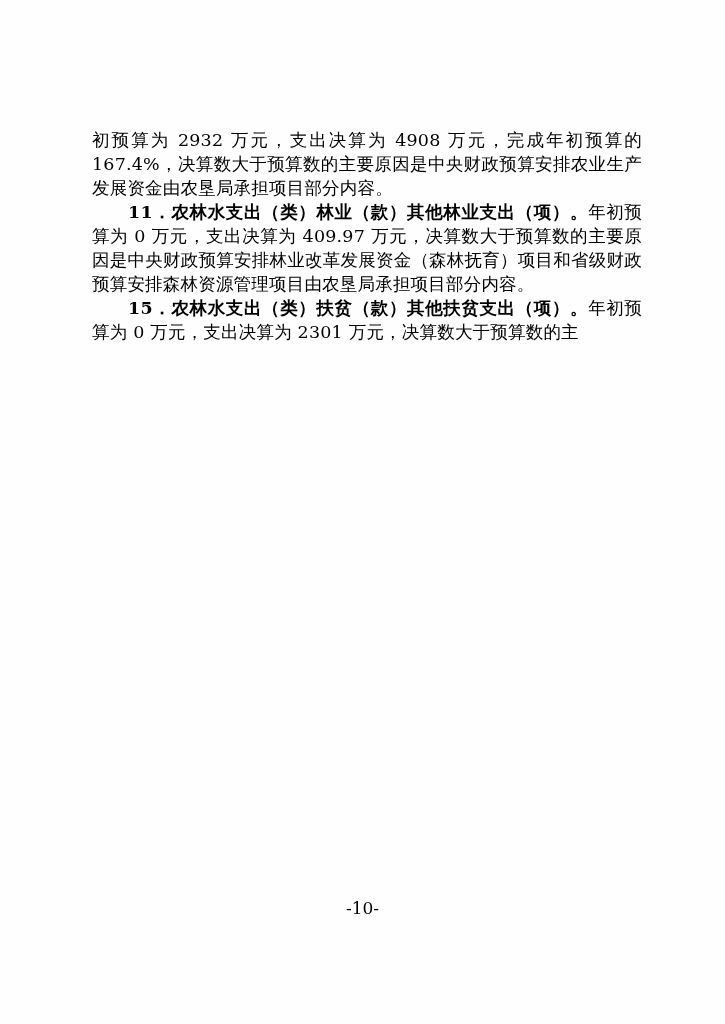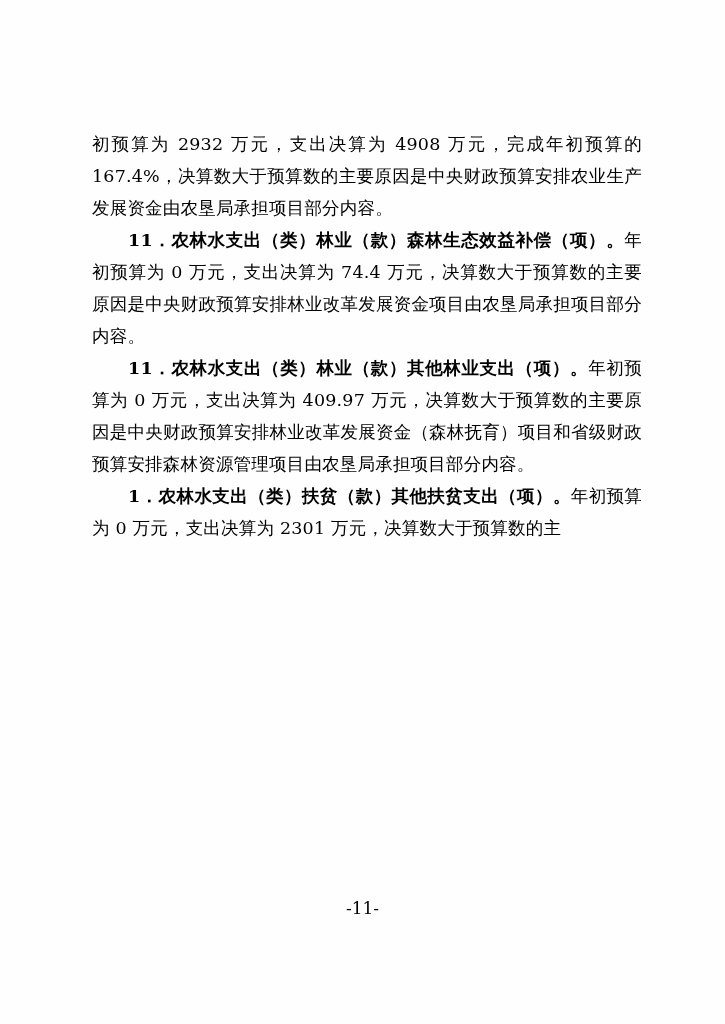--- a/index.html
+++ b/index.html
@@ -25,21 +25,21 @@
   }
   .content {
     position: absolute;
     left: 92px;
     top: 128px;
     width: 550px;
   }
   p.para {
     margin: 0 0 0 0;
     font-size: 17.5px;
-    line-height: 32px;
+    line-height: 24px;
     text-align: justify;
     text-justify: inter-ideograph;
     letter-spacing: 0.2px;
     font-family: "DejaVu Serif", "Liberation Serif", serif;
   }
   p.para.indent {
     text-indent: 36px;
   }
   .bold-head {
     font-weight: bold;
@@ -61,30 +61,27 @@
 </head>
 <body>
 
 <div class="page">
   <div class="content">
 
     <p class="para">
       <span>初预算为 2932 万元，支出决算为 4908 万元，完成年初预算的 167.4%，决算数大于预算数的主要原因是中央财政预算安排农业生产发展资金由农垦局承担项目部分内容。</span>
     </p>
 
-    <p class="para indent">
-      <span class="bold-head">11．农林水支出（类）林业（款）森林生态效益补偿（项）。</span><span>年初预算为 0 万元，支出决算为 74.4 万元，决算数大于预算数的主要原因是中央财政预算安排林业改革发展资金项目由农垦局承担项目部分内容。</span>
-    </p>
 
     <p class="para indent">
       <span class="bold-head">11．农林水支出（类）林业（款）其他林业支出（项）。</span><span>年初预算为 0 万元，支出决算为 409.97 万元，决算数大于预算数的主要原因是中央财政预算安排林业改革发展资金（森林抚育）项目和省级财政预算安排森林资源管理项目由农垦局承担项目部分内容。</span>
     </p>
 
 
 
     <p class="para indent">
-      <span class="bold-head">1．农林水支出（类）扶贫（款）其他扶贫支出（项）。</span><span>年初预算为 0 万元，支出决算为 2301 万元，决算数大于预算数的主</span>
+      <span class="bold-head">15．农林水支出（类）扶贫（款）其他扶贫支出（项）。</span><span>年初预算为 0 万元，支出决算为 2301 万元，决算数大于预算数的主</span>
     </p>
 
   </div>
 
-  <div class="footer">-11-</div>
+  <div class="footer">-10-</div>
 </div>
 
 </body></html>

